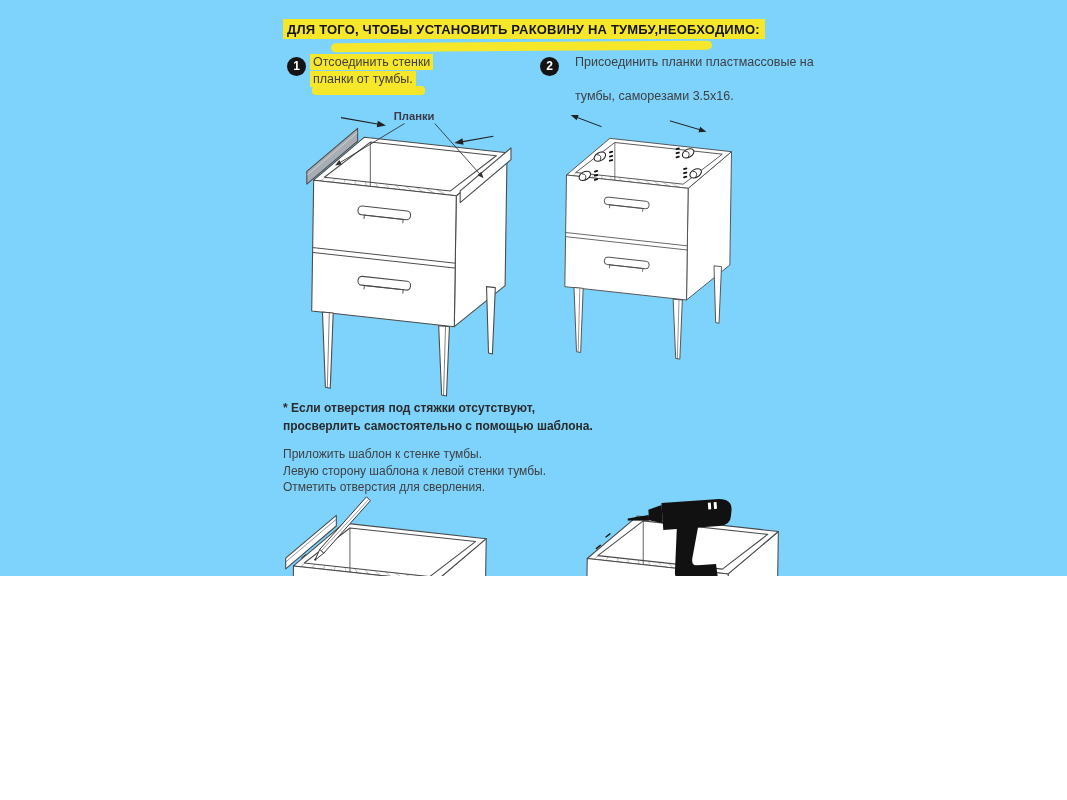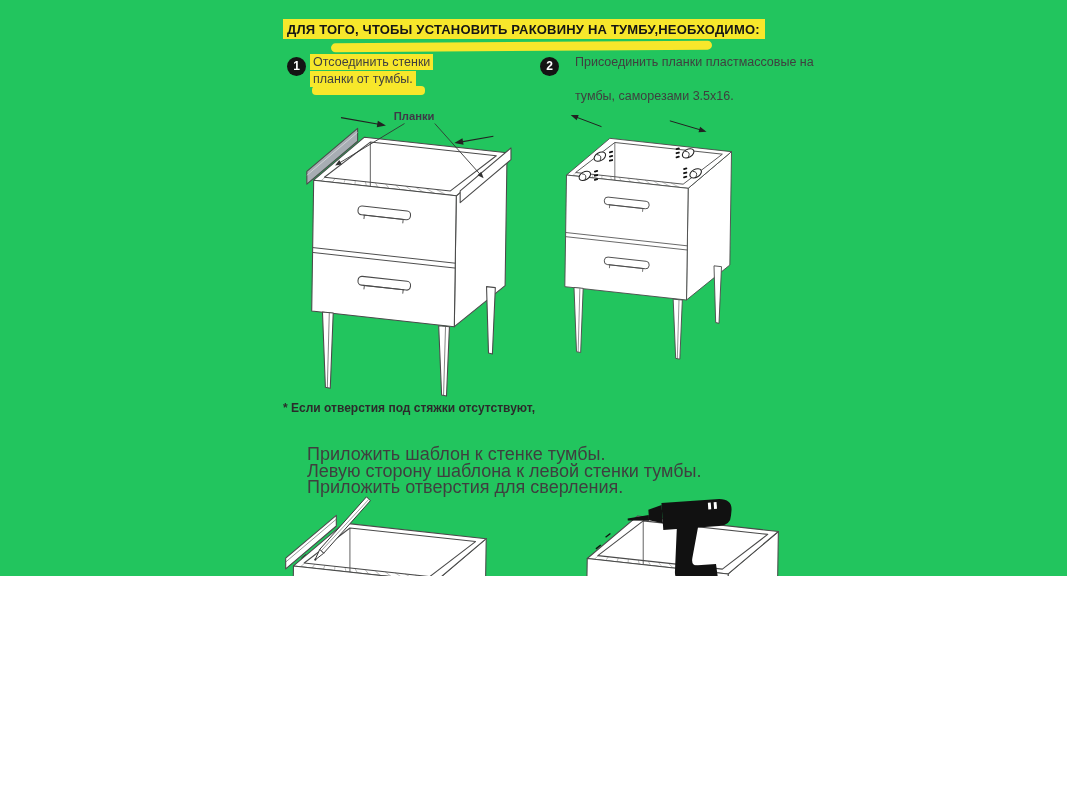--- a/index.html
+++ b/index.html
@@ -1,33 +1,33 @@
 <!DOCTYPE html>
 <html><head>
 <meta charset="utf-8">
 <style>
   html,body{margin:0;padding:0;background:#fff;}
-  .page{position:relative;width:1067px;height:576px;background:#22c55e;
+  .page{position:relative;width:1067px;height:576px;background:#7dd3fc;
         font-family:"Liberation Sans",sans-serif;overflow:hidden;}
   .hl{background:#f7e72b;}
   .swoosh{position:absolute;left:331px;top:42px;width:381px;height:9px;
           background:#f7e72b;border-radius:5px;transform:rotate(-0.4deg);}
   .tail{position:absolute;left:312px;top:86px;width:113px;height:9px;
         background:#f7e72b;border-radius:4px;}
   .title{position:absolute;left:283px;top:22px;margin:0;font-size:13px;
          font-weight:bold;color:#151515;letter-spacing:.2px;white-space:nowrap;}
   .title .hl{padding:3px 5px 2px 4px;}
   .badge{position:absolute;width:19px;height:19px;border-radius:50%;
          background:#141414;color:#fff;font-size:12px;font-weight:bold;
          text-align:center;line-height:19px;}
   .steptext{position:absolute;font-size:12.5px;line-height:17px;color:#3f3f3f;white-space:nowrap;}
   .steptext .hl{padding:1px 3px;}
   .note{position:absolute;left:283px;top:399px;font-size:12px;font-weight:bold;
         color:#2b2b2b;line-height:18px;white-space:nowrap;}
-  .para{position:absolute;font-size:18px;color:#3f3f3f;line-height:16.5px;white-space:nowrap;margin-left:24px;}
+  .para{position:absolute;font-size:12px;color:#3f3f3f;line-height:16.5px;white-space:nowrap;}
   .fig{position:absolute;}
   .svg-label{font-size:11.5px;font-weight:bold;fill:#3e3947;
              font-family:"Liberation Sans",sans-serif;}
 </style>
 </head>
 <body>
 
 <div class="page">
 
   <div class="swoosh"></div>
@@ -164,26 +164,27 @@
         <rect x="-15" y="4" width="5" height="2.2" rx="1" fill="#111" transform="rotate(-15 -15 5)"></rect>
       </g>
       <path d="M64,20 L32.6117175447377,8.123352584495347" fill="none" stroke="#222" stroke-width="1.2"></path>
       <path d="M27,6 L34.2,12.4 L36.6,6.0 Z" fill="#222"></path>
       <path d="M146,13 L184.2458937516466,24.299923153895584" fill="none" stroke="#222" stroke-width="1.2"></path>
       <path d="M190,26 L182.3,20.2 L180.4,26.7 Z" fill="#222"></path>
     </svg>
 
   <div class="note">
     <div>* Если отверстия под стяжки отсутствуют,</div>
+    <div>просверлить самостоятельно с помощью шаблона.</div>
   </div>
 
   <div class="para" style="left:283px;top:446px;">
     <div>Приложить шаблон к стенке тумбы.</div>
     <div>Левую сторону шаблона к левой стенки тумбы.</div>
-    <div>Приложить отверстия для сверления.</div>
+    <div>Отметить отверстия для сверления.</div>
   </div>
 
 
   <svg id="fig3" class="fig" style="left:272px;top:490px;" width="224" height="292" viewBox="0 0 230 300">
       <path d="M168,94 L220,50 L218,186 L166,228 Z" fill="#fff" stroke="#4a4a4a" stroke-width="1.1" stroke-linejoin="round"></path>
       <path d="M199,187 L208,188 L205,256 L201,255 Z" fill="#fff" stroke="#4a4a4a" stroke-width="1.1" stroke-linejoin="round"></path>
       <path d="M22,78 L168,94 L220,50 L74,34 Z" fill="#fff" stroke="#4a4a4a" stroke-width="1.1" stroke-linejoin="round"></path>
       <path d="M29.3,78.8 L33.6,75.1" fill="none" stroke="#8a8a8a" stroke-width="0.6"></path>
       <path d="M41.0,80.1 L44.0,76.2" fill="none" stroke="#8a8a8a" stroke-width="0.6"></path>
       <path d="M52.7,81.4 L54.3,77.3" fill="none" stroke="#8a8a8a" stroke-width="0.6"></path>

